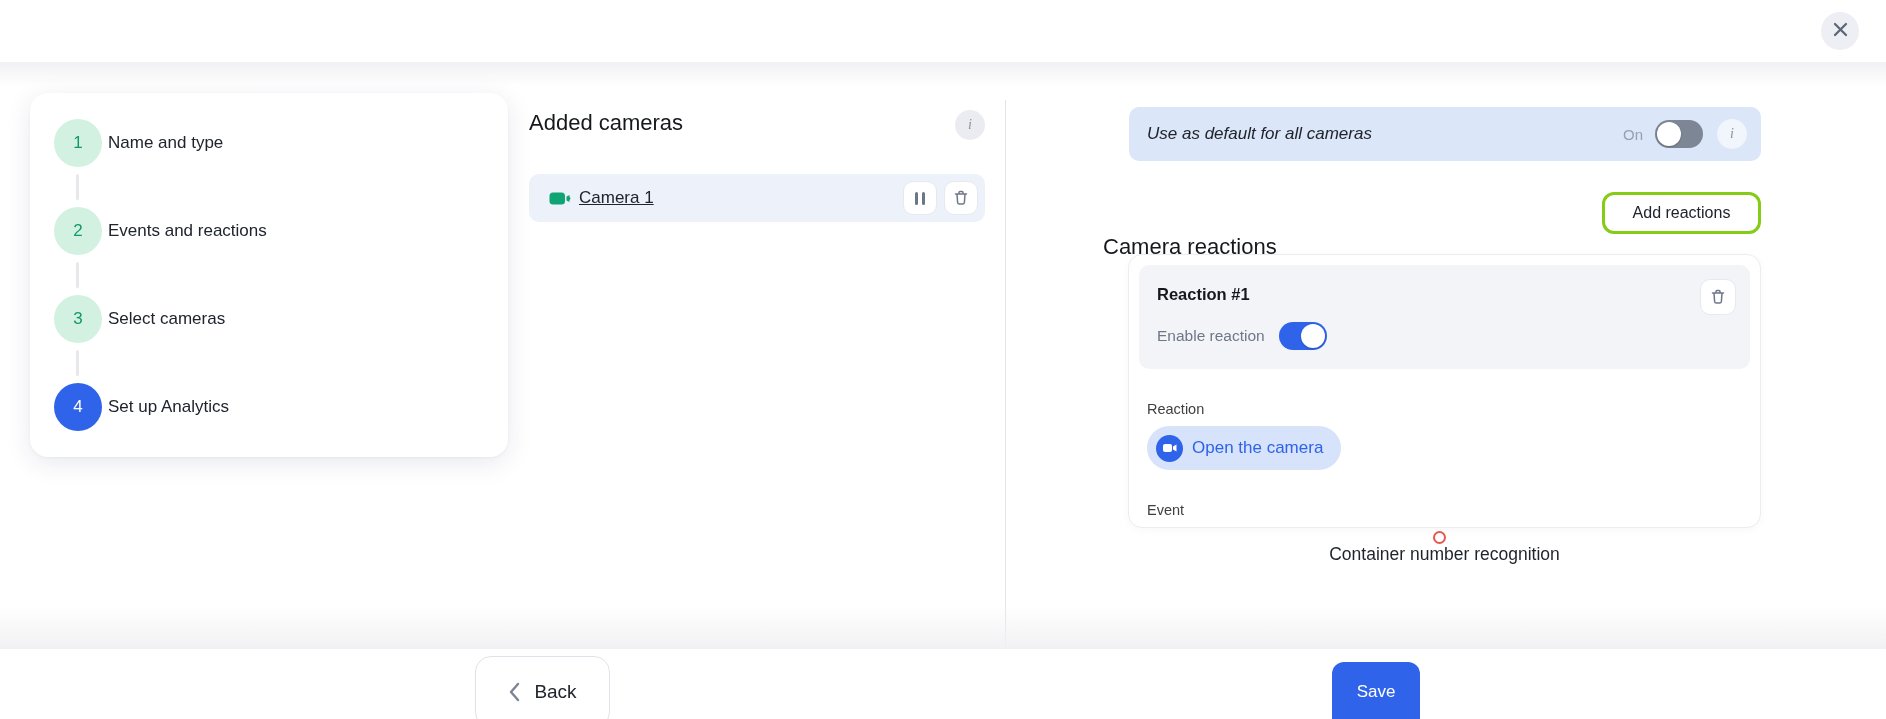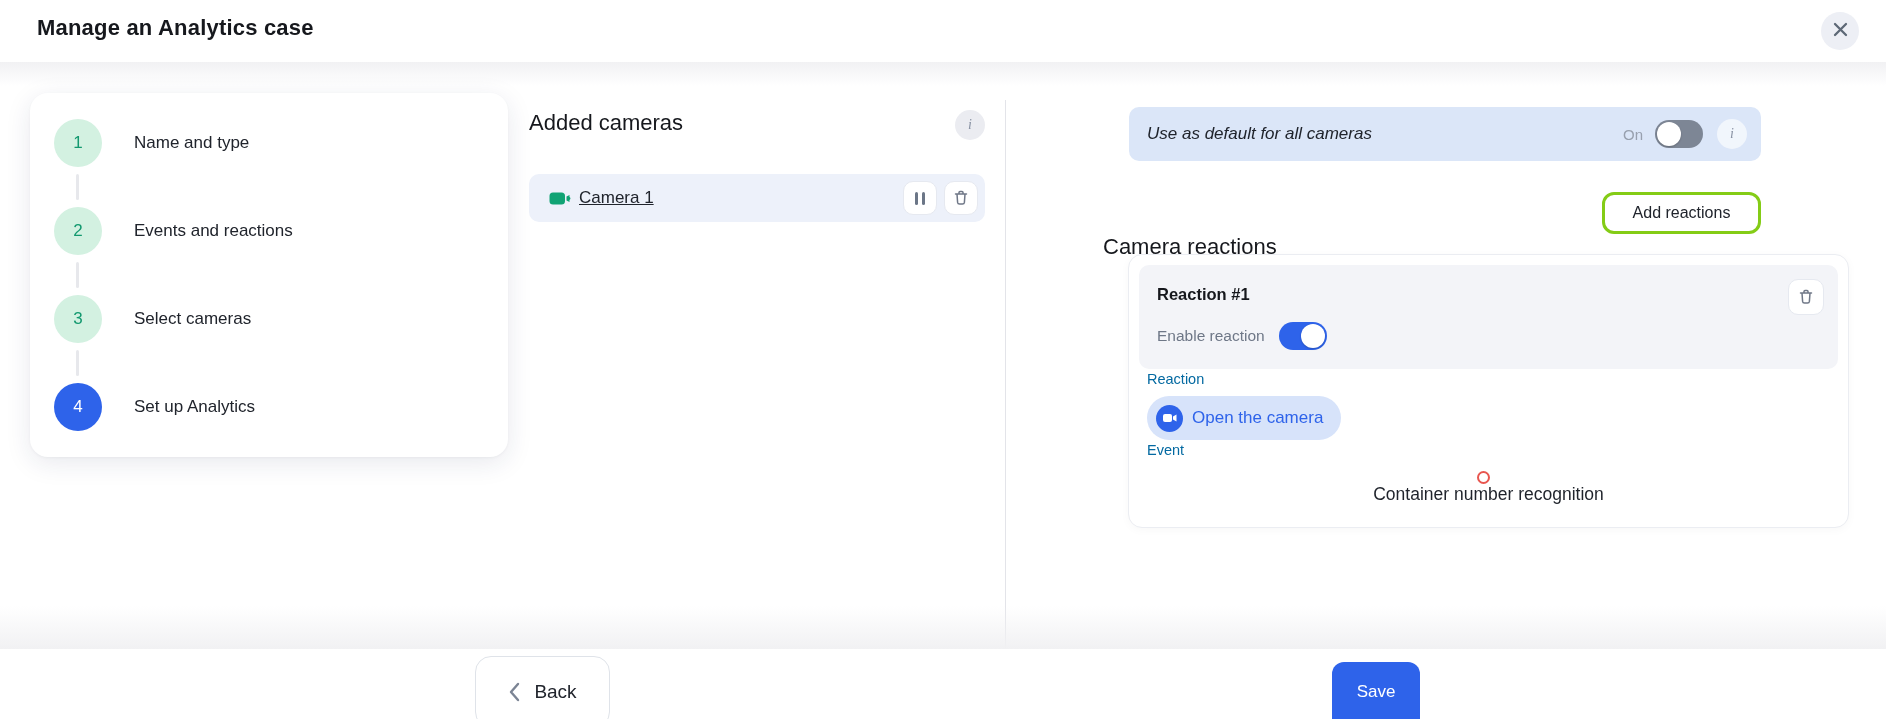--- a/index.html
+++ b/index.html
@@ -20,21 +20,21 @@
     background:linear-gradient(rgba(255,255,255,0),#f1f1f3);pointer-events:none;z-index:1;}
   .v-divider{position:absolute;left:1005px;top:100px;width:1px;height:549px;background:#e3e4e9;}
   
   .stepper-card{position:absolute;left:30px;top:93px;width:478px;height:364px;background:#fff;border-radius:18px;
     box-shadow:0 6px 26px rgba(27,42,84,.10),0 1px 3px rgba(0,0,0,.04);padding:26px 24px;z-index:2;}
   .step{display:flex;align-items:center;height:48px;margin-bottom:40px;cursor:pointer;}
   .step:last-child{margin-bottom:0;}
   .step-circle{width:48px;height:48px;border-radius:50%;display:flex;align-items:center;justify-content:center;
     background:#d3f1e1;color:#13996f;font-size:17px;font-weight:500;flex:none;}
   .step.active .step-circle{background:#2e63ea;color:#fff;}
-  .step-label{margin-left:32px;font-size:17px;color:#20242c;}
+  .step-label{margin-left:6px;font-size:17px;color:#20242c;}
   .step-connector{position:absolute;left:46px;width:3px;height:26px;background:#e7e8ec;border-radius:2px;}
   .conn-1{top:81px;} .conn-2{top:169px;} .conn-3{top:257px;}
   
   .section-heading{font-size:22px;font-weight:400;color:#16181d;}
   .cameras-heading{position:absolute;left:529px;top:110px;}
   .info-btn{width:30px;height:30px;border-radius:50%;background:#ebecf1;border:none;display:flex;align-items:center;
     justify-content:center;font-size:14px;color:#8a93a4;font-family:"Liberation Serif","DejaVu Serif",serif;font-style:italic;cursor:pointer;}
   .cameras-info{position:absolute;left:955px;top:110px;}
   .camera-row{position:absolute;left:529px;top:174px;width:456px;height:48px;background:#edf1fa;border-radius:10px;
     display:flex;align-items:center;padding:0 7px 0 20px;}
@@ -53,30 +53,30 @@
   .toggle.on{background:#2e63ea;}
   .toggle .knob{position:absolute;top:2px;width:24px;height:24px;border-radius:50%;background:#fff;
     box-shadow:0 1px 2px rgba(0,0,0,.2);}
   .toggle.off .knob{left:2px;}
   .toggle.on .knob{right:2px;}
   .banner-info{margin-left:14px;background:rgba(255,255,255,.62);}
   .reactions-heading{position:absolute;left:1103px;top:203px;margin-top:31px;}
   .add-reactions-btn{position:absolute;left:1602px;top:192px;width:159px;height:42px;background:#fff;
     border:3px solid #84cc16;border-radius:12px;font-size:16px;color:#20242c;cursor:pointer;
     font-family:inherit;}
-  .reaction-card{position:absolute;left:1128px;top:254px;width:721px;height:274px;background:#fff;
+  .reaction-card{position:absolute;left:1128px;top:254px;width:633px;height:274px;background:#fff;
     border:1px solid #ebedf2;border-radius:14px;box-shadow:0 2px 10px rgba(0,0,0,.03);padding:10px;}
   .reaction-head{background:#f3f4f8;border-radius:10px;height:104px;position:relative;padding:20px 14px 0 18px;}
   .reaction-title{font-size:16.5px;font-weight:700;color:#16181d;}
   .reaction-trash{position:absolute;right:14px;top:14px;width:36px;height:36px;border-radius:10px;
     background:#fff;border:1px solid #e6e9f0;display:flex;align-items:center;justify-content:center;cursor:pointer;}
   .enable-row{display:flex;align-items:center;margin-top:18px;}
   .enable-label{font-size:15.5px;color:#6e7787;margin-right:14px;}
   .reaction-body{padding:0 8px;}
-  .field-label{font-size:14.5px;color:#0369a1;margin-top:2px;}
+  .field-label{font-size:14.5px;color:#404040;margin-top:32px;}
   .reaction-chip{display:inline-flex;align-items:center;height:44px;border-radius:22px;background:#d7e3fa;
     padding:0 18px 0 9px;margin-top:9px;cursor:pointer;}
   .chip-icon{width:27px;height:27px;border-radius:50%;background:#2e63ea;display:flex;align-items:center;
     justify-content:center;margin-right:9px;flex:none;}
   .chip-label{font-size:17px;color:#2e63ea;}
   .event-row{display:flex;align-items:center;margin-top:13px;flex-direction:column;}
   .event-ring{width:13px;height:13px;border:2.5px solid #e8564f;border-radius:50%;margin-right:11px;flex:none;}
   .event-label-text{font-size:17.5px;color:#1f232b;}
   
   .footer{position:absolute;left:0;top:649px;width:100%;height:70px;background:#fff;z-index:4;}
@@ -86,21 +86,20 @@
   .save-btn{position:absolute;left:1332px;top:13px;width:88px;height:68px;background:#2e63ea;border:none;
     border-radius:12px;color:#fff;font-size:17px;cursor:pointer;font-family:inherit;display:flex;
     align-items:flex-start;justify-content:center;padding-top:20px;}
 </style>
 </head>
 <body>
 
 <div class="stage">
 
   <div class="header">
-    <div class="header-title">Manage an Analytics case</div>
     <button class="close-btn">
       <span>
         <svg width="15" height="15" viewBox="0 0 15 15">
             <path d="M2 2l11 11M13 2L2 13" stroke="#5d6876" stroke-width="2.3" stroke-linecap="round"></path>
           </svg>
       </span>
     </button>
   </div>
 
   <div class="shadow-top"></div>

